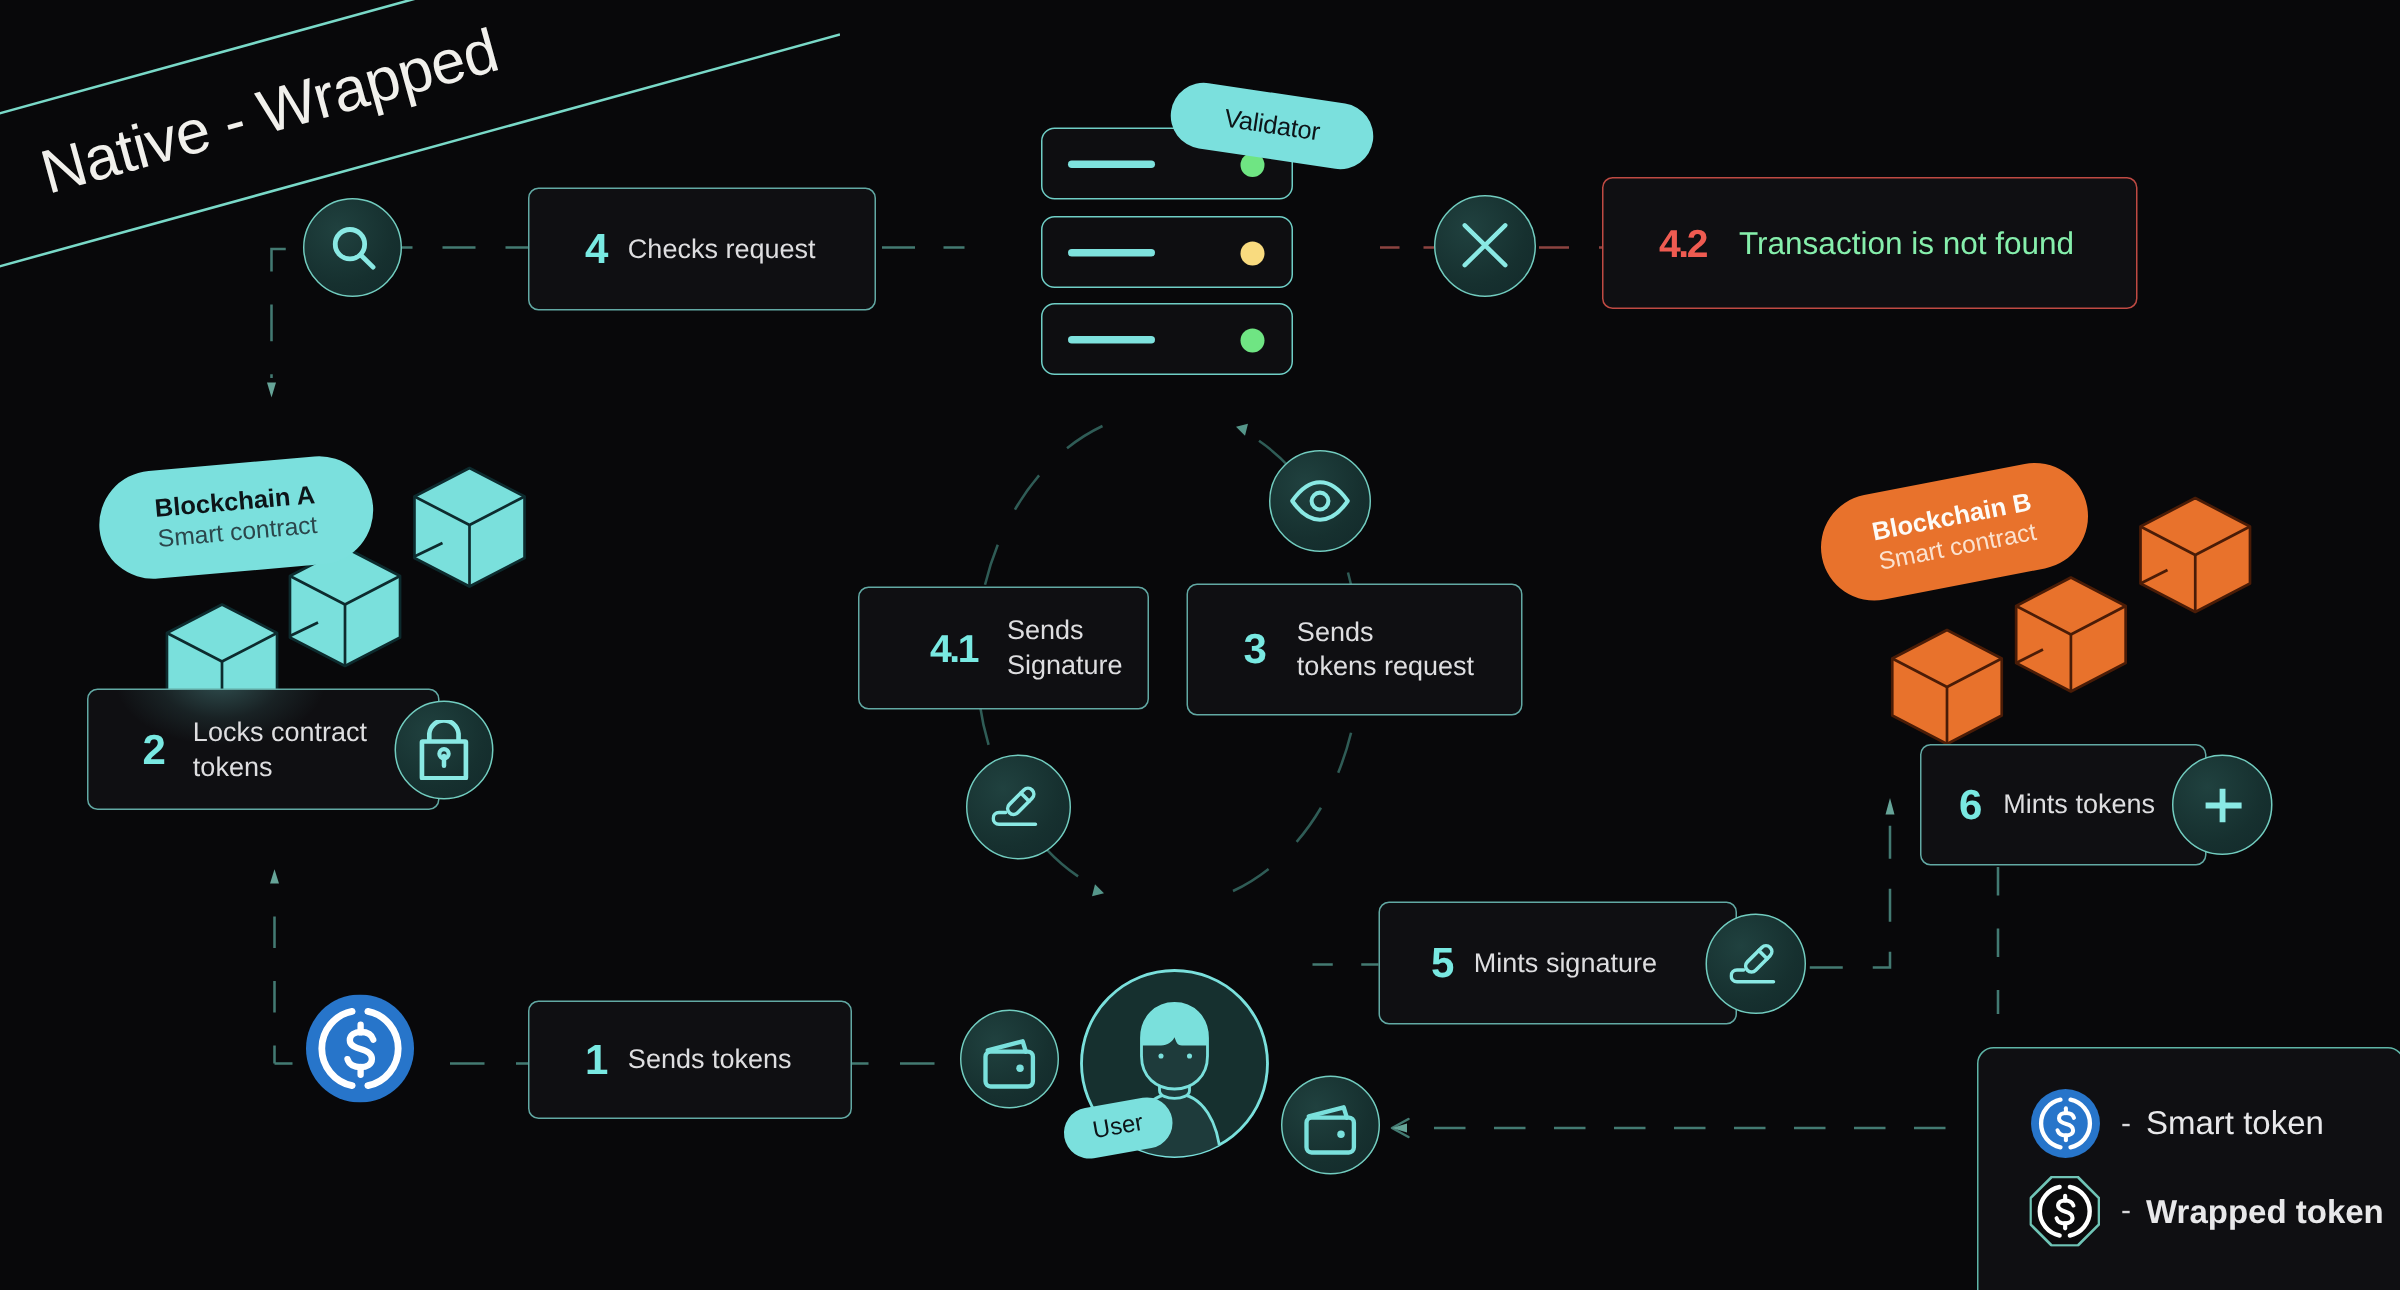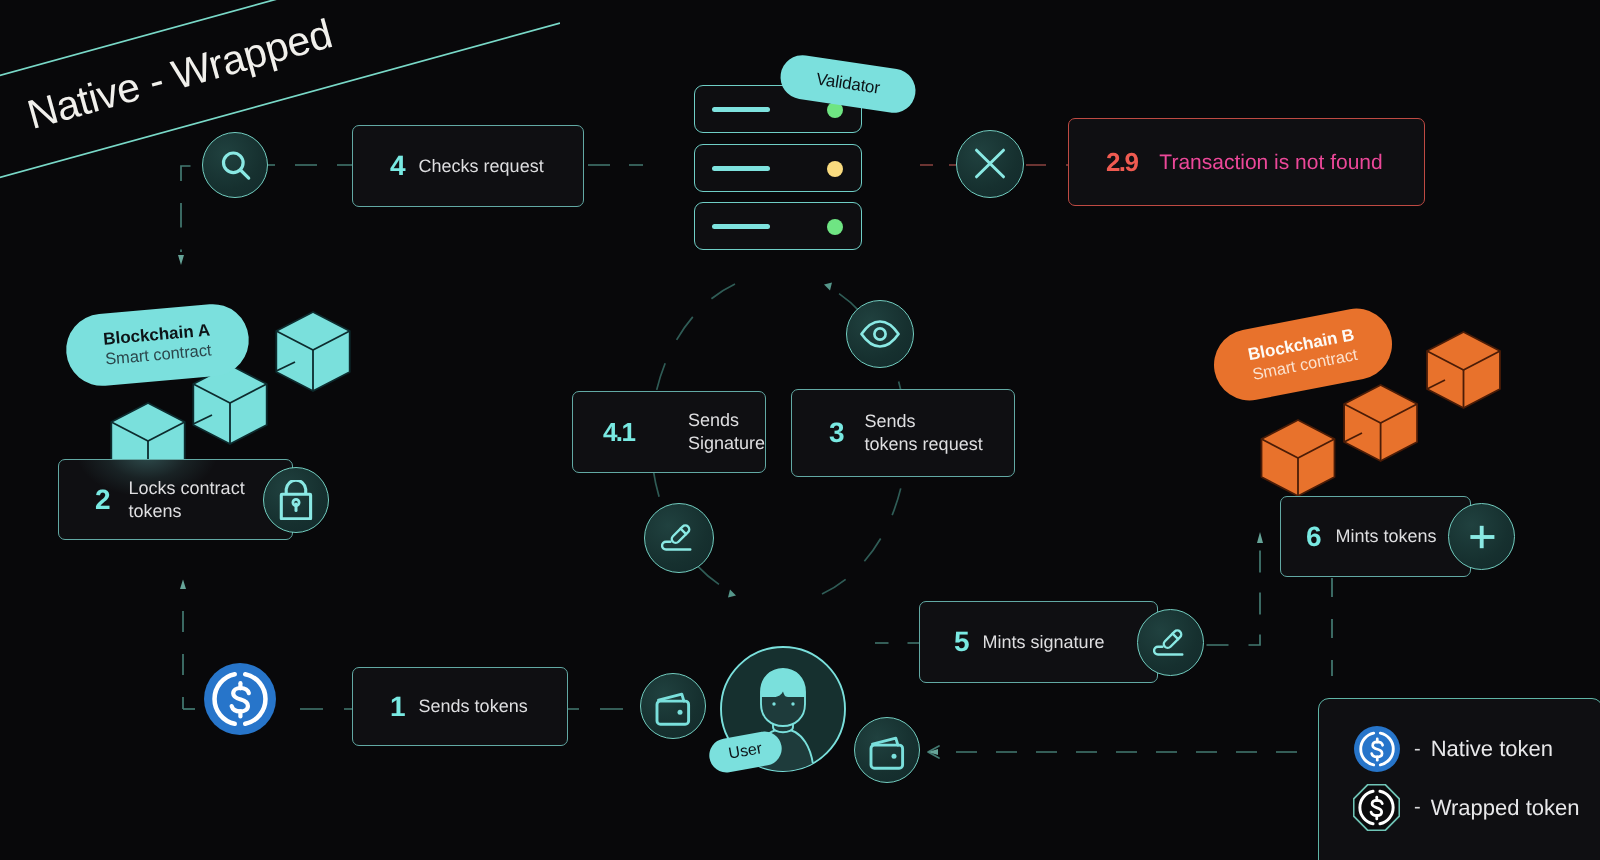--- a/index.html
+++ b/index.html
@@ -109,25 +109,25 @@
 
   <div class="iconcirc" style="left:956px;top:130px;width:68px;height:68px;">
     <svg width="34" height="34" viewBox="0 0 34 34">
       <path d="M3.5 3.2 L30.5 29.8" stroke="#8ae9e4" stroke-width="3" stroke-linecap="round" fill="none"></path>
       <path d="M30.5 3.2 L3.5 29.8" stroke="#8ae9e4" stroke-width="3" stroke-linecap="round" fill="none"></path>
     </svg>
   </div>
 
   <div class="stepbox" style="left:1068px;top:118px;width:357px;height:88px;padding-left:37px;gap:22px;
               border-color:#bf4a43;">
-    <span class="stepnum dotted" style="color:#ef5b51;">2.9</span>
-    <span class="steptxt" style="color:#ec4899;font-size:21px;">Transaction is not found</span>
-  </div>
-
-  <div class="stepbox" style="left:572px;top:391px;width:194px;height:82px;padding-left:30px;gap:20px;justify-content:space-between;">
+    <span class="stepnum dotted" style="color:#ef5b51;">4.2</span>
+    <span class="steptxt" style="color:#86efac;font-size:21px;">Transaction is not found</span>
+  </div>
+
+  <div class="stepbox" style="left:572px;top:391px;width:194px;height:82px;padding-left:47px;gap:20px;">
     <span class="stepnum dotted">4.1</span>
     <span class="steptxt">
       <span>Sends</span><br>
       <span>Signature</span>
     </span>
   </div>
 
   <div class="stepbox" style="left:791px;top:389px;width:224px;height:88px;padding-left:37px;gap:20px;">
     <span class="stepnum">3</span>
     <span class="steptxt">
@@ -350,34 +350,34 @@
       </g>
       <g fill="none" stroke="#ffffff" stroke-width="4.1" stroke-linecap="round" stroke-linejoin="round">
         <path d="M43.6 29.3 C42.6 25.9 39.4 24.3 35.5 24.3 C31.6 24.3 28.4 26.1 28.4 29.6
                  C28.4 33.1 32 34.4 35.8 35.5 C39.8 36.6 42.7 38.2 42.7 41.8
                  C42.7 45.3 39.3 47.1 35.3 47.1 C31.3 47.1 27.9 45.4 26.9 41.9"></path>
         <path d="M35.4 19.6 L35.4 24.6"></path>
         <path d="M35.4 46.9 L35.4 52"></path>
       </g>
     </svg>
     <span style="color:#d9d9db;font-size:20px;margin-left:4px;">-</span>
-    <span style="color:#e8e8ea;font-size:22px;">Native token</span>
+    <span style="color:#e8e8ea;font-size:22px;">Smart token</span>
   </div>
   <div class="abs" style="left:1353px;top:784px;display:flex;align-items:center;gap:10px;z-index:12;">
     <svg width="47" height="47" viewBox="0 0 70 70">
       <path d="M22 1 L48 1 L69 22 L69 48 L48 69 L22 69 L1 48 L1 22 Z" fill="#0b0b0d" stroke="#6fc4b6" stroke-width="2.6" stroke-linejoin="round"></path>
       <g fill="none" stroke="#ffffff" stroke-width="4.4" stroke-linecap="round">
         <path d="M29.9 10.9 A24.6 24.6 0 0 0 29.9 59.1"></path>
         <path d="M40.1 10.9 A24.6 24.6 0 0 1 40.1 59.1"></path>
       </g>
       <g fill="none" stroke="#ffffff" stroke-width="4.1" stroke-linecap="round" stroke-linejoin="round">
         <path d="M43.6 29.3 C42.6 25.9 39.4 24.3 35.5 24.3 C31.6 24.3 28.4 26.1 28.4 29.6
                  C28.4 33.1 32 34.4 35.8 35.5 C39.8 36.6 42.7 38.2 42.7 41.8
                  C42.7 45.3 39.3 47.1 35.3 47.1 C31.3 47.1 27.9 45.4 26.9 41.9"></path>
         <path d="M35.4 19.6 L35.4 24.6"></path>
         <path d="M35.4 46.9 L35.4 52"></path>
       </g>
     </svg>
     <span style="color:#d9d9db;font-size:20px;margin-left:4px;">-</span>
-    <span style="color:#e8e8ea;font-size:22px;">Wrapped token</span>
+    <span style="color:#e8e8ea;font-size:22px;font-weight:bold;">Wrapped token</span>
   </div>
 
 </div>
 
 </body></html>

